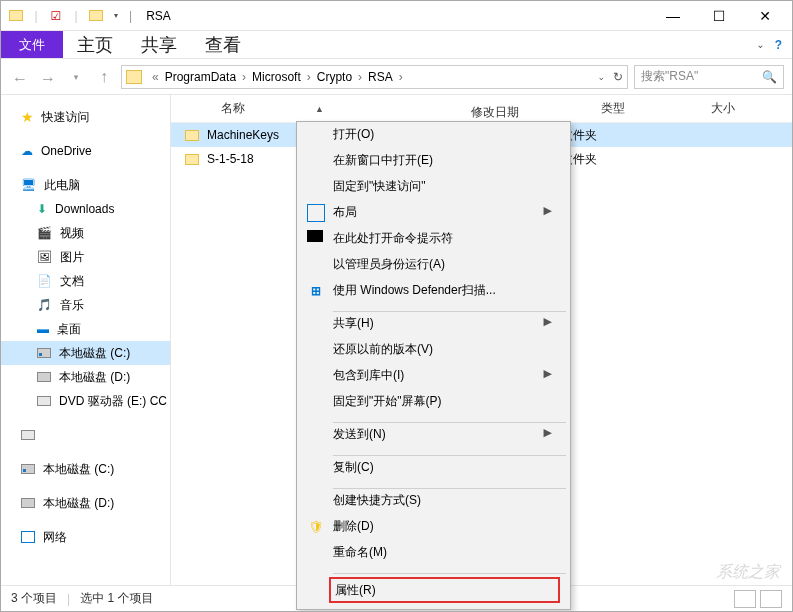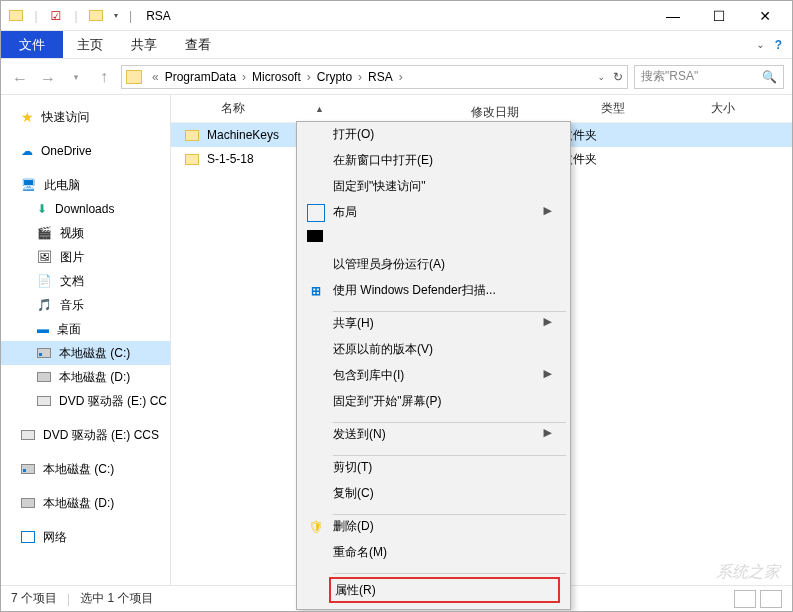--- a/index.html
+++ b/index.html
@@ -9,22 +9,22 @@
 .title-bar { height: 30px; background: #fff; display: flex; align-items: center; padding: 0 4px; border-bottom: 1px solid #e5e5e5; }
 .title-icons { display: flex; align-items: center; gap: 6px; padding-left: 4px; }
 .title-icons .ic { width: 14px; height: 14px; display: inline-flex; align-items: center; justify-content: center; }
 .title-text { margin-left: 8px; font-size: 12px; }
 .title-sep { margin: 0 6px; color: #999; }
 .win-controls { margin-left: auto; display: flex; }
 .win-controls div { width: 46px; height: 28px; display: flex; align-items: center; justify-content: center; font-size: 14px; }
 
 
 .ribbon { height: 28px; display: flex; align-items: stretch; border-bottom: 1px solid #e5e5e5; }
-.file-tab { background: #1d4ed8; color: #fff; padding: 0 18px; display: flex; align-items: center; font-size: 13px; }
-.tab { padding: 0 14px; display: flex; align-items: center; font-size: 13px; color: #222; }
+.file-tab { background: #6d28d9; color: #fff; padding: 0 18px; display: flex; align-items: center; font-size: 13px; }
+.tab { padding: 0 14px; display: flex; align-items: center; font-size: 18px; color: #222; }
 .ribbon .tail { margin-left: auto; display: flex; align-items: center; padding-right: 10px; gap: 10px; }
 .help-ic { color: #1979ca; font-weight: bold; }
 
 
 .addr-row { height: 36px; display: flex; align-items: center; padding: 4px 8px; gap: 6px; border-bottom: 1px solid #e5e5e5; }
 .nav-arrows { display: flex; align-items: center; gap: 6px; color: #999; font-size: 16px; }
 .nav-arrows span { width: 22px; text-align: center; }
 .addr-box { flex: 1; border: 1px solid #ccc; height: 24px; display: flex; align-items: center; padding: 0 4px; font-size: 12px; }
 .addr-box .folder-ic { width: 16px; height: 14px; background: #ffe9a6; border: 1px solid #e0c24a; margin-right: 4px; }
 .crumb-sep { margin: 0 6px; color: #777; }
@@ -195,21 +195,20 @@
         <span class="ic-disk"></span>
         <span>本地磁盘 (D:)</span>
       </div>
     <div class="side-item sub">
         <span class="ic-disk dvd"></span>
         <span>DVD 驱动器 (E:) CC</span>
       </div>
     <div class="side-gap"></div>
     <div class="side-item">
         <span class="ic-disk dvd"></span>
-        <span>DVD 驱动器 (E:) CCS</span>
       </div>
     <div class="side-gap"></div>
     <div class="side-item">
         <span class="ic-disk c"></span>
         <span>本地磁盘 (C:)</span>
       </div>
     <div class="side-gap"></div>
     <div class="side-item">
         <span class="ic-disk"></span>
         <span>本地磁盘 (D:)</span>
@@ -251,20 +250,21 @@
   <div class="ctx-item">
       <span>固定到"快速访问"</span>
     </div>
   <div class="ctx-item">
       <span class="ctx-ic layout"></span>
       <span>布局</span>
       <span class="arrow">▶</span>
     </div>
   <div class="ctx-item">
       <span class="ctx-ic cmd"></span>
+      <span>在此处打开命令提示符</span>
     </div>
   <div class="ctx-item">
       <span>以管理员身份运行(A)</span>
     </div>
   <div class="ctx-item">
       <span class="ctx-ic defender">⊞</span>
       <span>使用 Windows Defender扫描...</span>
     </div>
   <div class="ctx-sep"></div>
   <div class="ctx-item">
@@ -281,41 +281,41 @@
   <div class="ctx-item">
       <span>固定到"开始"屏幕(P)</span>
     </div>
   <div class="ctx-sep"></div>
   <div class="ctx-item">
       <span>发送到(N)</span>
       <span class="arrow">▶</span>
     </div>
   <div class="ctx-sep"></div>
   <div class="ctx-item">
-      <span>剪切(T)</span>
-    </div>
-  <div class="ctx-item">
       <span>复制(C)</span>
     </div>
   <div class="ctx-sep"></div>
+  <div class="ctx-item">
+      <span>创建快捷方式(S)</span>
+    </div>
   <div class="ctx-item">
       <span class="ctx-ic shield">🛡</span>
       <span>删除(D)</span>
     </div>
   <div class="ctx-item">
       <span>重命名(M)</span>
     </div>
   <div class="ctx-sep"></div>
   <div class="ctx-highlight">
       <span>属性(R)</span>
     </div>
 </div>
 
 <div class="status-bar">
-  <span>7 个项目</span>
+  <span>3 个项目</span>
   <span class="sep">|</span>
   <span>选中 1 个项目</span>
   <div class="status-icons">
     <div></div>
     <div></div>
   </div>
 </div>
 
 <div class="watermark">系统之家</div>
 

